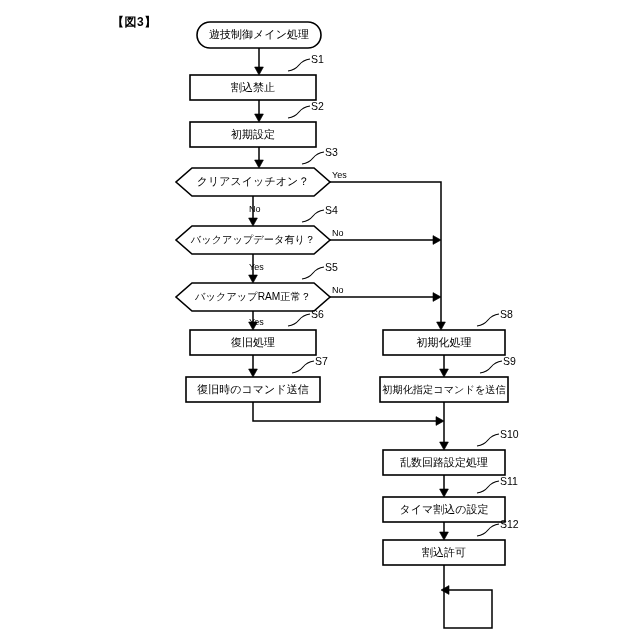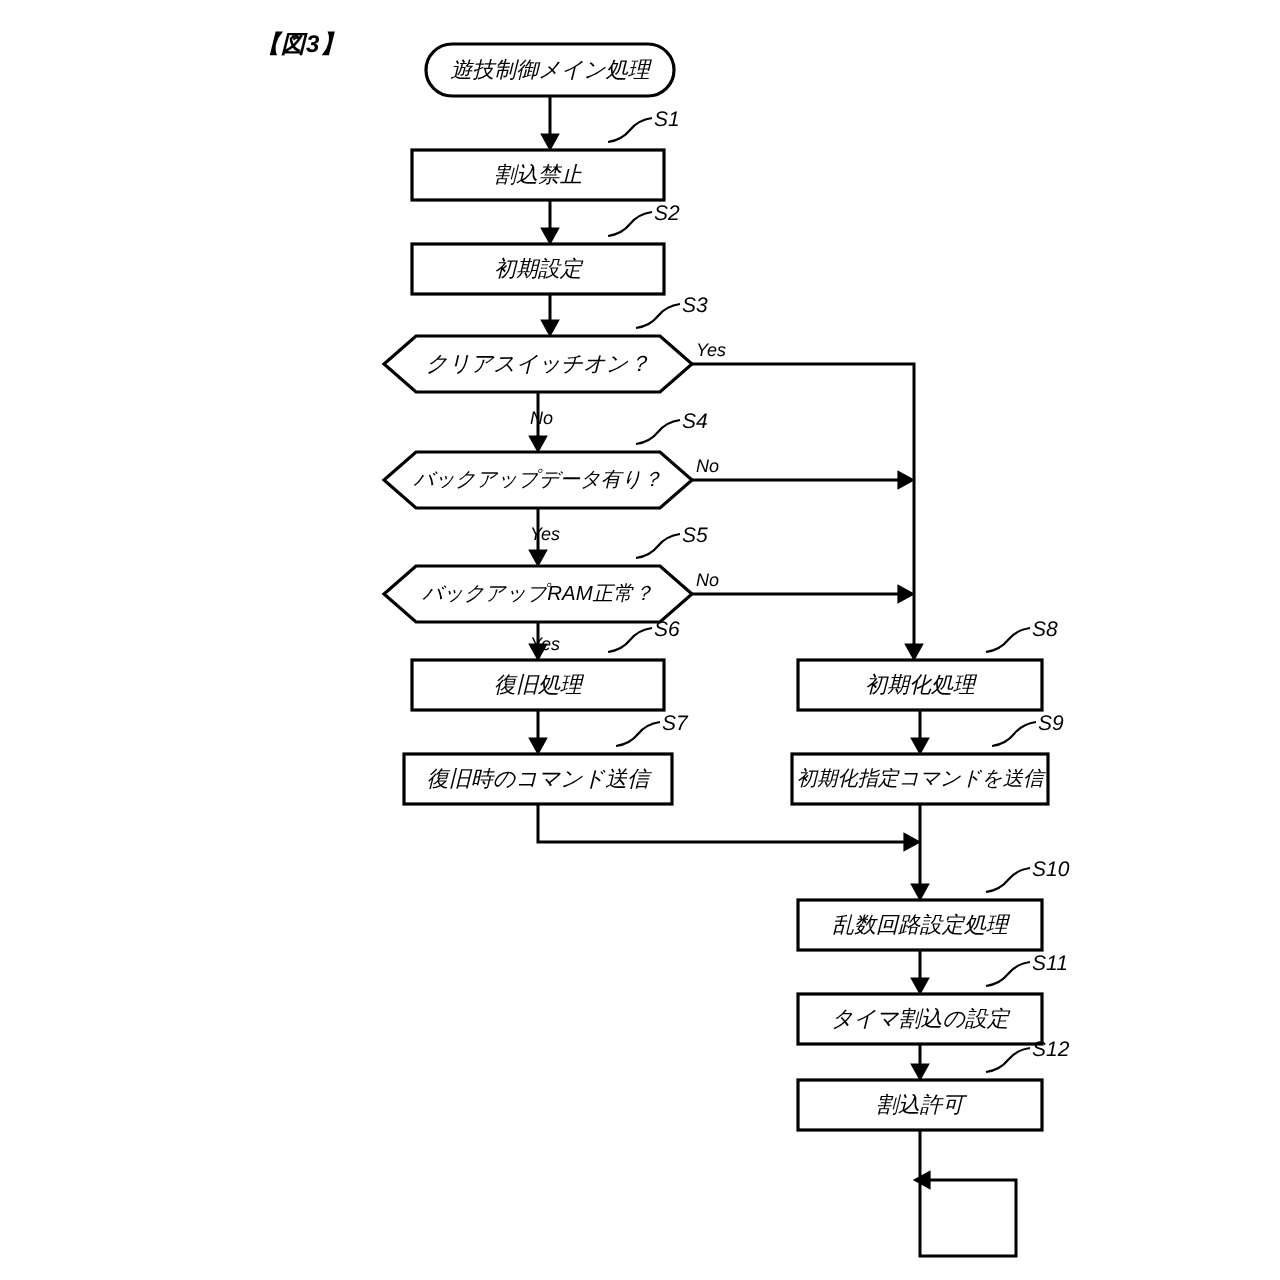--- a/index.html
+++ b/index.html
@@ -10,25 +10,24 @@
   }
   body {
     width: 640px;
     height: 640px;
     font-family: "Liberation Sans", sans-serif;
     overflow: hidden;
     position: relative;
   }
   #figure-root {
     position: absolute;
-    left: 16px;
+    left: 0;
     top: 0;
     width: 581px;
     height: 640px;
-    font-style: italic;
   }
   svg#flowchart {
     display: block;
     width: 640px;
     height: 640px;
   }
   .fig-label {
     font-family: "Liberation Sans", sans-serif;
     font-size: 12px;
     font-weight: bold;

